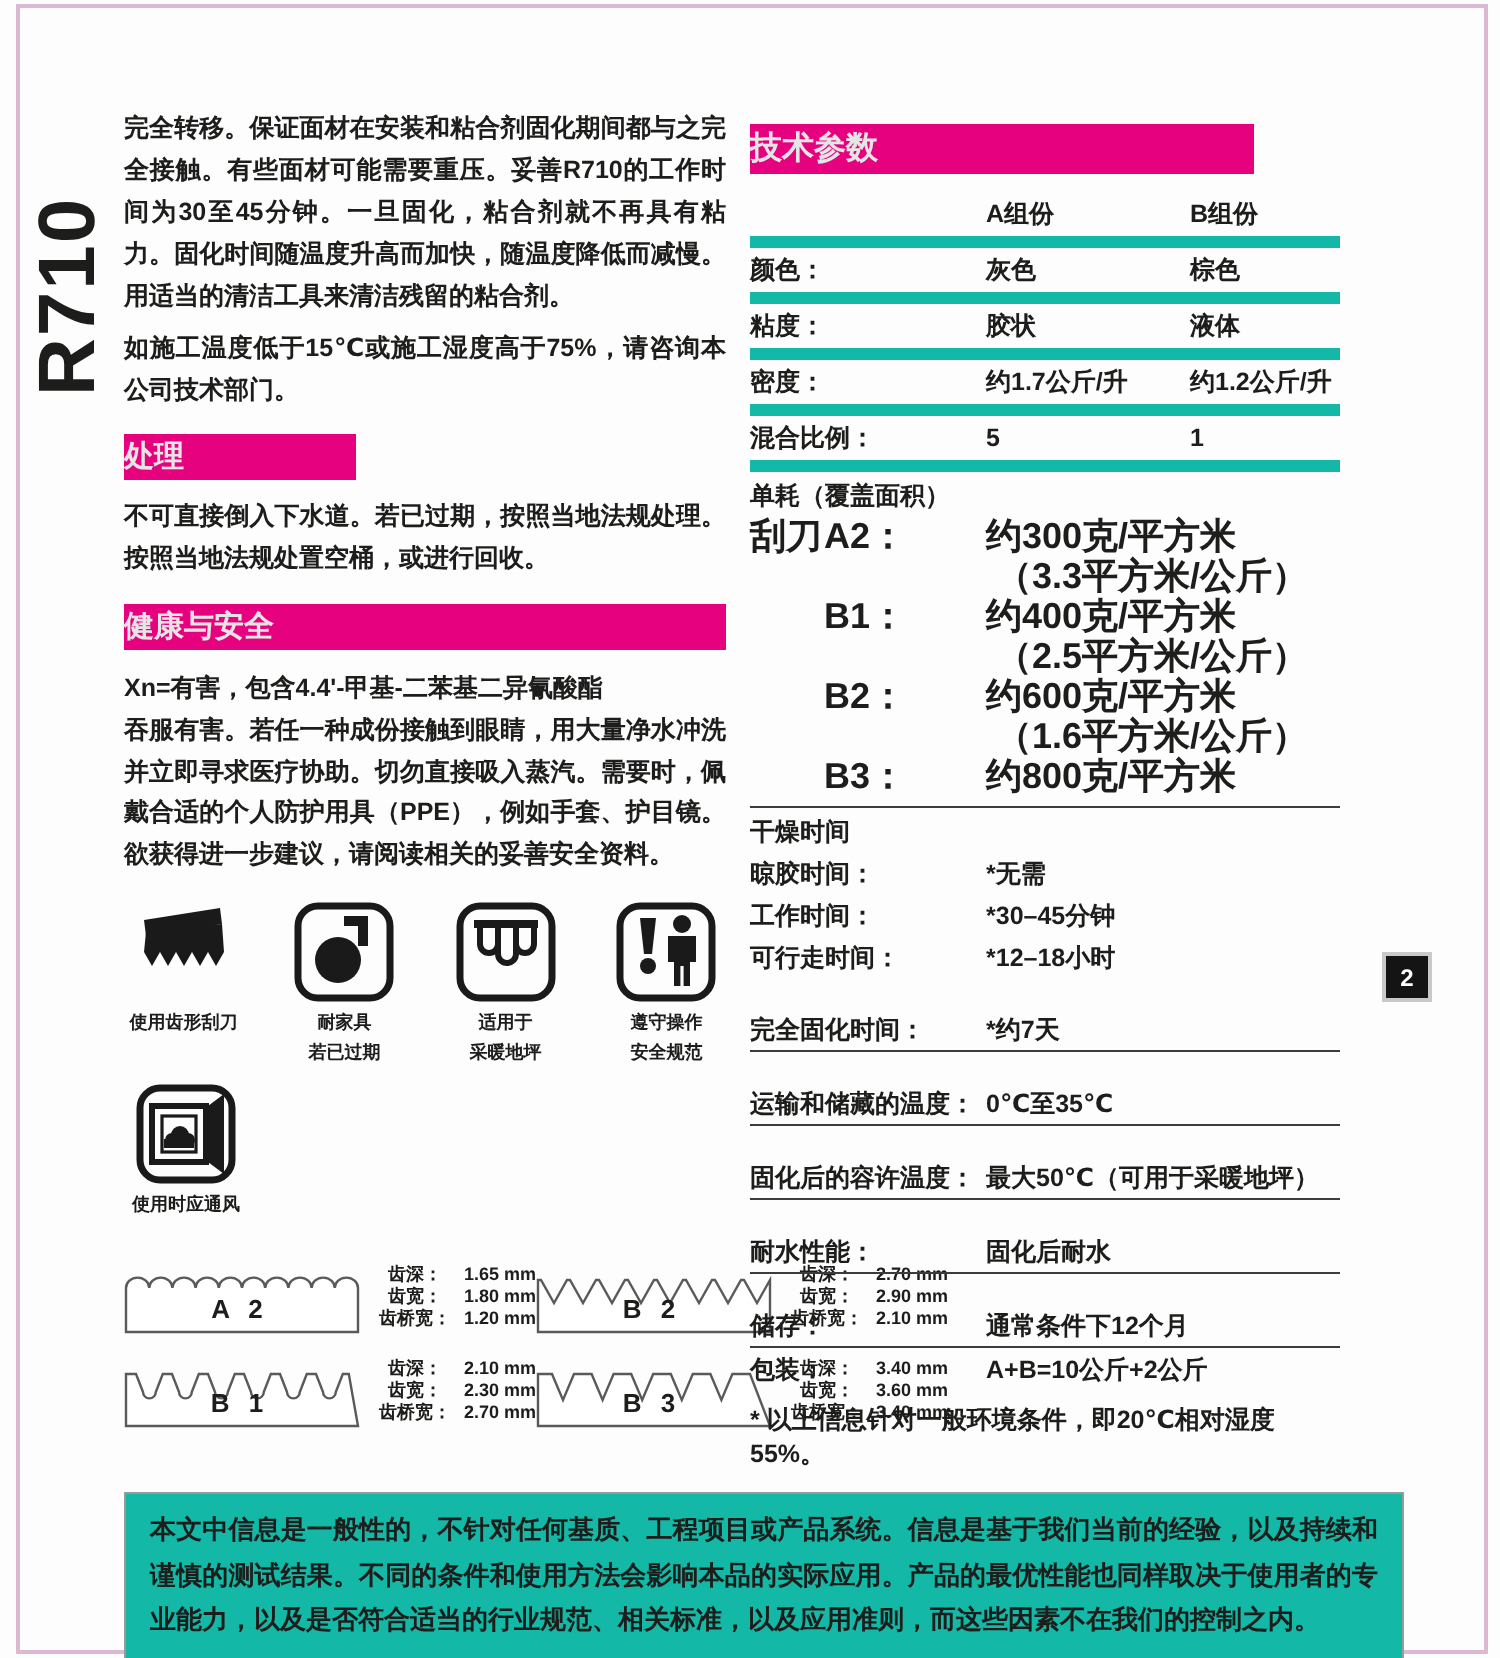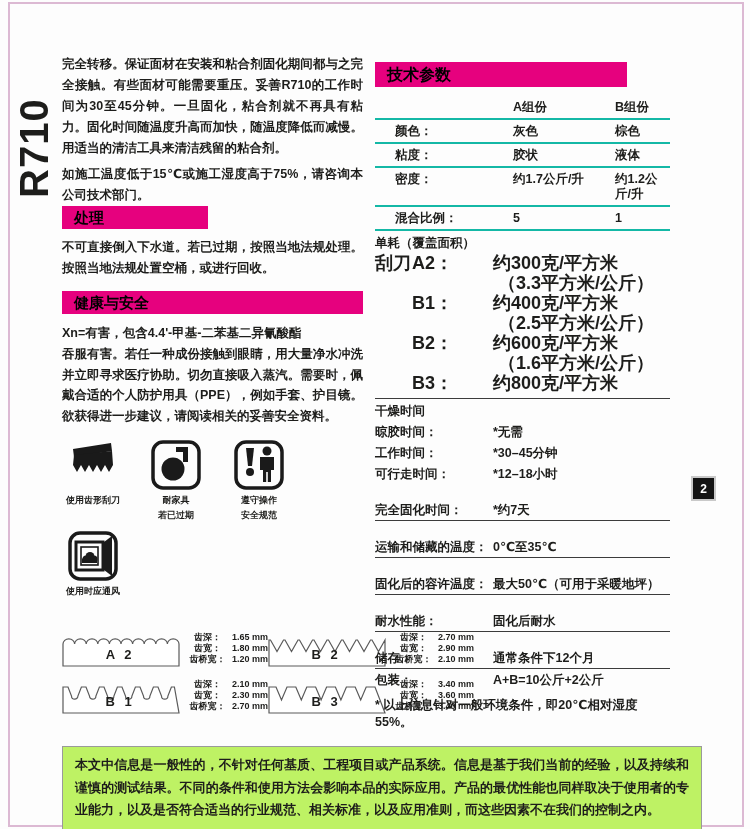--- a/index.html
+++ b/index.html
@@ -10,23 +10,23 @@
 
   
   .product-code { position:absolute; left:12px; top:92px; height:112px; width:44px;
                   writing-mode:vertical-rl; transform:rotate(180deg);
                   font-size:40px; font-weight:bold; letter-spacing:1px; color:#1d1d1b; text-align:center; }
 
   
   .left-col { position:absolute; left:62px; top:54px; width:301px; }
   .body-text { font-size:12.5px; font-weight:bold; line-height:21px; text-align:justify; }
   .p2 { margin-top:5px; }
-  .bar { background:#e6017e; color:#000000; font-weight:bold; font-size:15px;
-         height:23px; line-height:23px; padding-left:12px; }
-  .bar-disposal { width:146px; margin-bottom:8px; }
+  .bar { background:#e6017e; color:#e5e5e5; font-weight:bold; font-size:15px;
+         height:23px; line-height:23px; }
+  .bar-disposal { width:116px; margin-top:11px; margin-bottom:8px; }
   .bar-health   { width:301px; margin-top:12px; margin-bottom:8px; }
   .health-line1 { font-size:12.5px; font-weight:bold; line-height:22px; }
   .health-body  { font-size:12.5px; font-weight:bold; line-height:20.5px; text-align:justify; }
 
   
   .icons-row { display:flex; margin-top:13px; }
   .icon-cell { width:62px; margin-right:21px; text-align:center; }
   .icon-cell:last-child { margin-right:0; }
   .icon-box { width:52px; height:52px; margin:0 auto; }
   .icon-caption { font-size:9px; font-weight:bold; line-height:11px; margin-top:4px; white-space:nowrap; }
@@ -43,39 +43,39 @@
   .tr-specs { margin-left:9px; margin-top:1px; }
   .spec-row { display:flex; font-size:9px; font-weight:bold; line-height:11px; }
   .spec-k { width:41px;text-align:center; }
   .spec-v { width:40px; text-align:right; }
 
   
   .right-col { position:absolute; left:375px; top:62px; width:295px; }
   .bar-tech { width:252px; height:25px; line-height:25px; font-size:16px; }
   .tech-table { margin-top:9px; }
   .t-row { display:flex; font-size:12.5px; font-weight:bold; line-height:15px;
-           padding:4px 0 3px 0; border-bottom:2px solid #14b8a6; }
-  .t-label { width:118px;margin-left:20px; } .t-a { width:102px; } .t-b { flex:1; }
+           padding:4px 0 3px 0; border-bottom:6px solid #14b8a6; }
+  .t-label { width:118px; } .t-a { width:102px; } .t-b { flex:1; }
   .sub-head { font-size:12.5px; font-weight:bold; line-height:15px; padding:5px 0 2px 0; }
   .c-block { border-bottom:1px solid #3c3c3c; padding-bottom:5px; }
   .c-row { display:flex; font-size:18px; font-weight:bold; line-height:20px; }
   .c-tool { width:37px; } .c-blade { width:81px; } .c-val { flex:1; }
   .c-cov { padding-left:5px; }
   .d-row { display:flex; font-size:12.5px; font-weight:bold; line-height:14px; padding:4px 0 3px 0; }
   .d-row.rule { border-bottom:1px solid #3c3c3c;margin-top:15px; }
   .d-label { width:118px; } .d-val { flex:1; }
   .footnote { margin-top:7px; font-size:12.5px; font-weight:bold; }
 
   
   .page-num { position:absolute; left:691px; top:476px; width:25px; height:25px;
               background:#141414; border:2px solid #c9c9c9; color:#fff;
               font-size:12px; font-weight:bold; display:flex; align-items:center; justify-content:center; }
 
   
-  .footer { position:absolute; left:62px; top:746px; width:640px; background:#bef264;
+  .footer { position:absolute; left:62px; top:746px; width:640px; background:#14b8a6;
             border:1px solid #9a9a9a; padding:7px 12px; font-size:13px; font-weight:bold;
             line-height:22.5px; text-align:justify; }
 
   .ic-stroke { stroke:#1a1a1a; fill:none; }
   .ic-fill { fill:#1a1a1a; }
   .notch { fill:#fff; stroke:#5a5a5a; stroke-width:1.2; }
 </style>
 </head>
 <body>
 
@@ -107,20 +107,33 @@
     <div class="icon-cell">
       <div class="icon-box">
         <svg viewBox="0 0 52 52" width="52" height="52">
           <rect class="ic-stroke" x="3" y="3" width="46" height="46" rx="10" stroke-width="3.5"></rect>
           <path class="ic-fill" d="M26,8 h12 v15 h-5 v-10 h-7 z"></path>
           <circle class="ic-fill" cx="23" cy="30" r="11.5"></circle>
         </svg>
       </div>
       <div class="icon-caption">耐家具</div>
       <div class="icon-caption">若已过期</div>
+    </div>
+    <div class="icon-cell">
+      <div class="icon-box">
+        <svg viewBox="0 0 52 52" width="52" height="52">
+          <rect class="ic-stroke" x="3" y="3" width="46" height="46" rx="10" stroke-width="3.5"></rect>
+          <line class="ic-stroke" x1="10" y1="12" x2="42" y2="12" stroke-width="4"></line>
+          <path class="ic-stroke" d="M13,12 v10 a4.5,4.5 0 0 0 9,0 v-10" stroke-width="3"></path>
+          <path class="ic-stroke" d="M22,12 v15 a4.5,4.5 0 0 0 9,0 v-15" stroke-width="3"></path>
+          <path class="ic-stroke" d="M31,12 v10 a4.5,4.5 0 0 0 9,0 v-10" stroke-width="3"></path>
+        </svg>
+      </div>
+      <div class="icon-caption">适用于</div>
+      <div class="icon-caption">采暖地坪</div>
     </div>
     <div class="icon-cell">
       <div class="icon-box">
         <svg viewBox="0 0 52 52" width="52" height="52">
           <rect class="ic-stroke" x="3" y="3" width="46" height="46" rx="10" stroke-width="3.5"></rect>
           <polygon class="ic-fill" points="13,9 21,9 19,27 15,27"></polygon>
           <circle class="ic-fill" cx="17" cy="33" r="4"></circle>
           <circle class="ic-fill" cx="34" cy="12" r="4.5"></circle>
           <path class="ic-fill" d="M27,18 h14 v13 h-3 v12 h-3.2 v-10 h-1.6 v10 h-3.2 v-12 h-3 z"></path>
         </svg>

